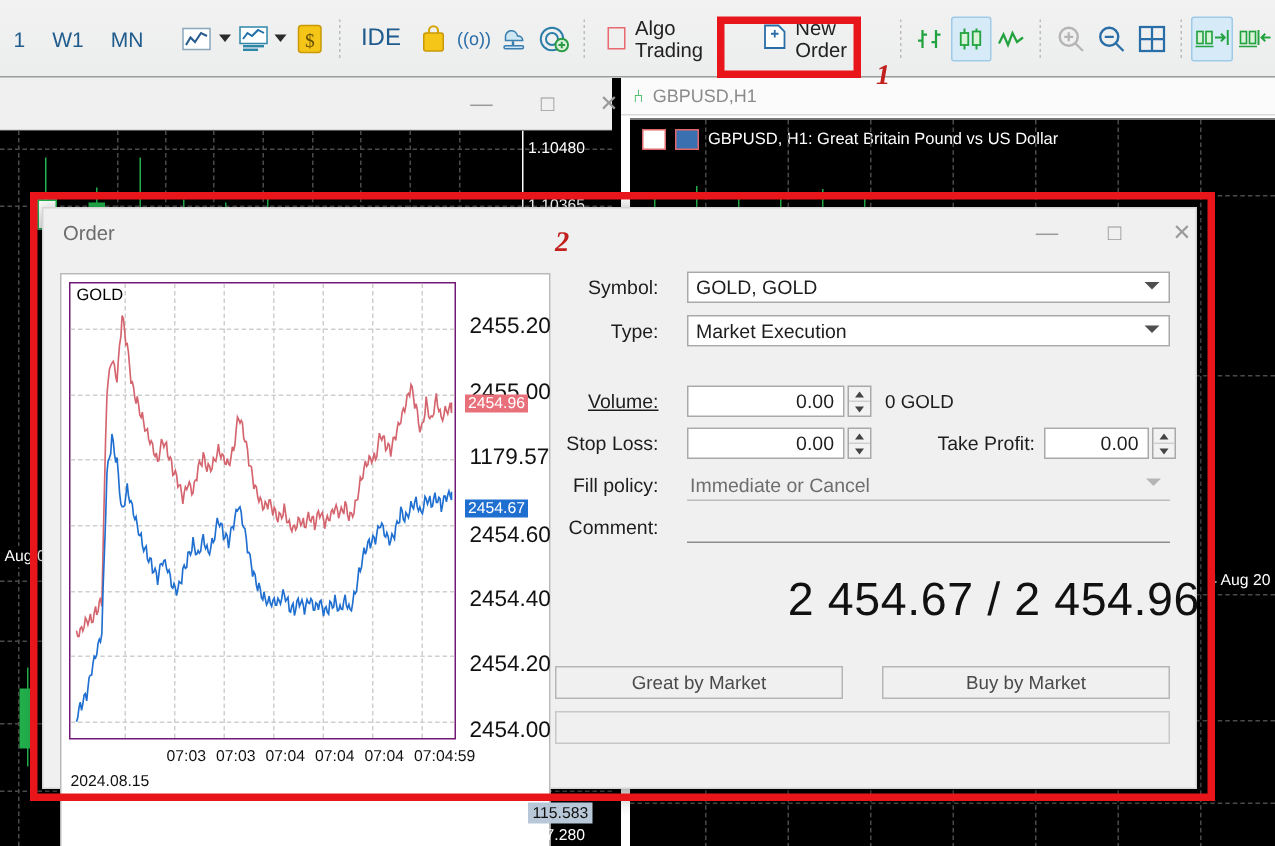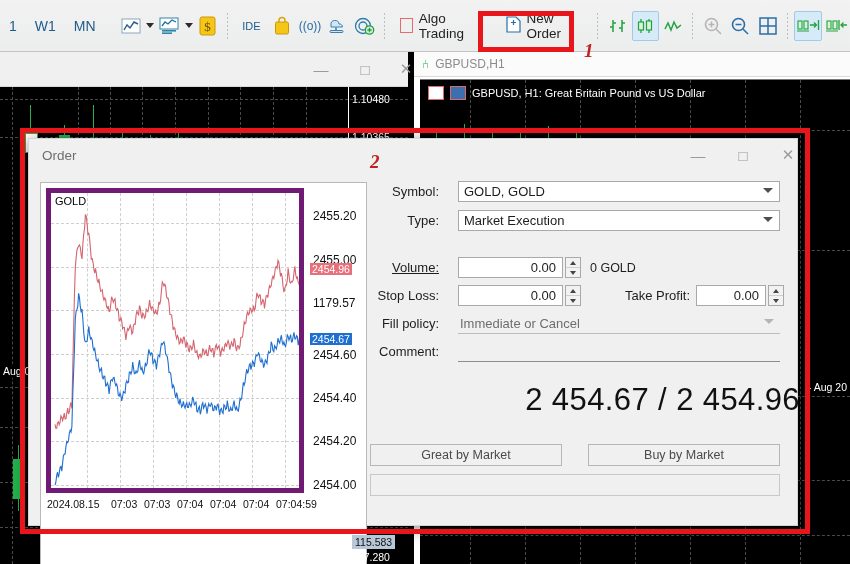--- a/index.html
+++ b/index.html
@@ -35,21 +35,21 @@
     width:13px;height:28px;display:flex;align-items:center;justify-content:center;
   }
   .tb-caret:after{
     content:"";border-left:4px solid transparent;border-right:4px solid transparent;
     border-top:5px solid #2b2b2b;
   }
   .tb-text{
     display:flex;align-items:center;gap:6px;height:28px;padding:0 8px;
     font-size:13.5px;color:#222;cursor:default;border:1px solid transparent;
   }
-  .ide-lbl{color:#1f5b8c;font-size:11px;padding:0 8px;cursor:default;}
+  .ide-lbl{color:#1f5b8c;font-size:16px;padding:0 8px;cursor:default;}
 
   
   #bg-left-window{
     position:absolute;left:0;top:52px;width:408px;height:512px;
     background:#000;
   }
   #bg-left-titlebar{
     position:absolute;left:0;top:0;width:408px;height:35px;
     background:#f0f0f0;border-bottom:1px solid #d9d9d9;
     box-sizing:border-box;
@@ -124,27 +124,27 @@
     color:#9b9b9b;font-size:15px;cursor:default;
   }
 
   
   #tick-panel{
     position:absolute;left:11px;top:43px;width:327px;height:470px;
     background:#fff;border:1px solid #b9b9b9;box-sizing:border-box;
   }
   #tick-plot{
     position:absolute;left:5px;top:5px;width:258px;height:305px;
-    border:5px solid #701a75;box-sizing:border-box;background:#fff;
+    border:1px solid #701a75;box-sizing:border-box;background:#fff;
     overflow:hidden;
   }
   #tick-sym{position:absolute;left:4px;top:2px;font-size:11px;color:#000;}
   .tgrid-v{position:absolute;top:0;bottom:0;width:0;border-left:1px dashed #cfcfcf;}
   .tgrid-h{position:absolute;left:0;right:0;height:0;border-top:1px dashed #cfcfcf;}
-  .ylab{position:absolute;font-size:12px;color:#111;white-space:nowrap;}
+  .ylab{position:absolute;font-size:15px;color:#111;white-space:nowrap;}
   .ylab-bid{
     position:absolute;font-size:10.5px;color:#fff;background:#1f6fd0;
     padding:0 2px;white-space:nowrap;
   }
   .ylab-ask{
     position:absolute;font-size:10.5px;color:#fff;background:#e8707a;
     padding:0 2px;white-space:nowrap;
   }
   .xlab{position:absolute;font-size:10.5px;color:#111;white-space:nowrap;}
 
@@ -495,21 +495,21 @@
     <div class="ylab" style="left:272px;top:26px;">2455.20</div>
     <div class="ylab" style="left:272px;top:70px;">2455.00</div>
     <div class="ylab-ask" style="left:269px;top:80px;">2454.96</div>
     <div class="ylab" style="left:272px;top:113px;">1179.57</div>
     <div class="ylab-bid" style="left:269px;top:150px;">2454.67</div>
     <div class="ylab" style="left:272px;top:165px;">2454.60</div>
     <div class="ylab" style="left:272px;top:208px;">2454.40</div>
     <div class="ylab" style="left:272px;top:251px;">2454.20</div>
     <div class="ylab" style="left:272px;top:295px;">2454.00</div>
 
-    <div class="xlab" style="left:6px;top:315px;text-align:right;">2024.08.15</div>
+    <div class="xlab" style="left:6px;top:332px;text-align:right;">2024.08.15</div>
     <div class="xlab" style="left:70px;top:315px;">07:03</div>
     <div class="xlab" style="left:103px;top:315px;">07:03</div>
     <div class="xlab" style="left:136px;top:315px;">07:04</div>
     <div class="xlab" style="left:169px;top:315px;">07:04</div>
     <div class="xlab" style="left:202px;top:315px;">07:04</div>
     <div class="xlab" style="left:235px;top:315px;">07:04:59</div>
   </div>
 
   <div class="frm-lbl" style="left:330px;top:45px;width:80px;">Symbol:</div>
   <div class="frm-combo" style="left:429px;top:42px;width:322px;">

